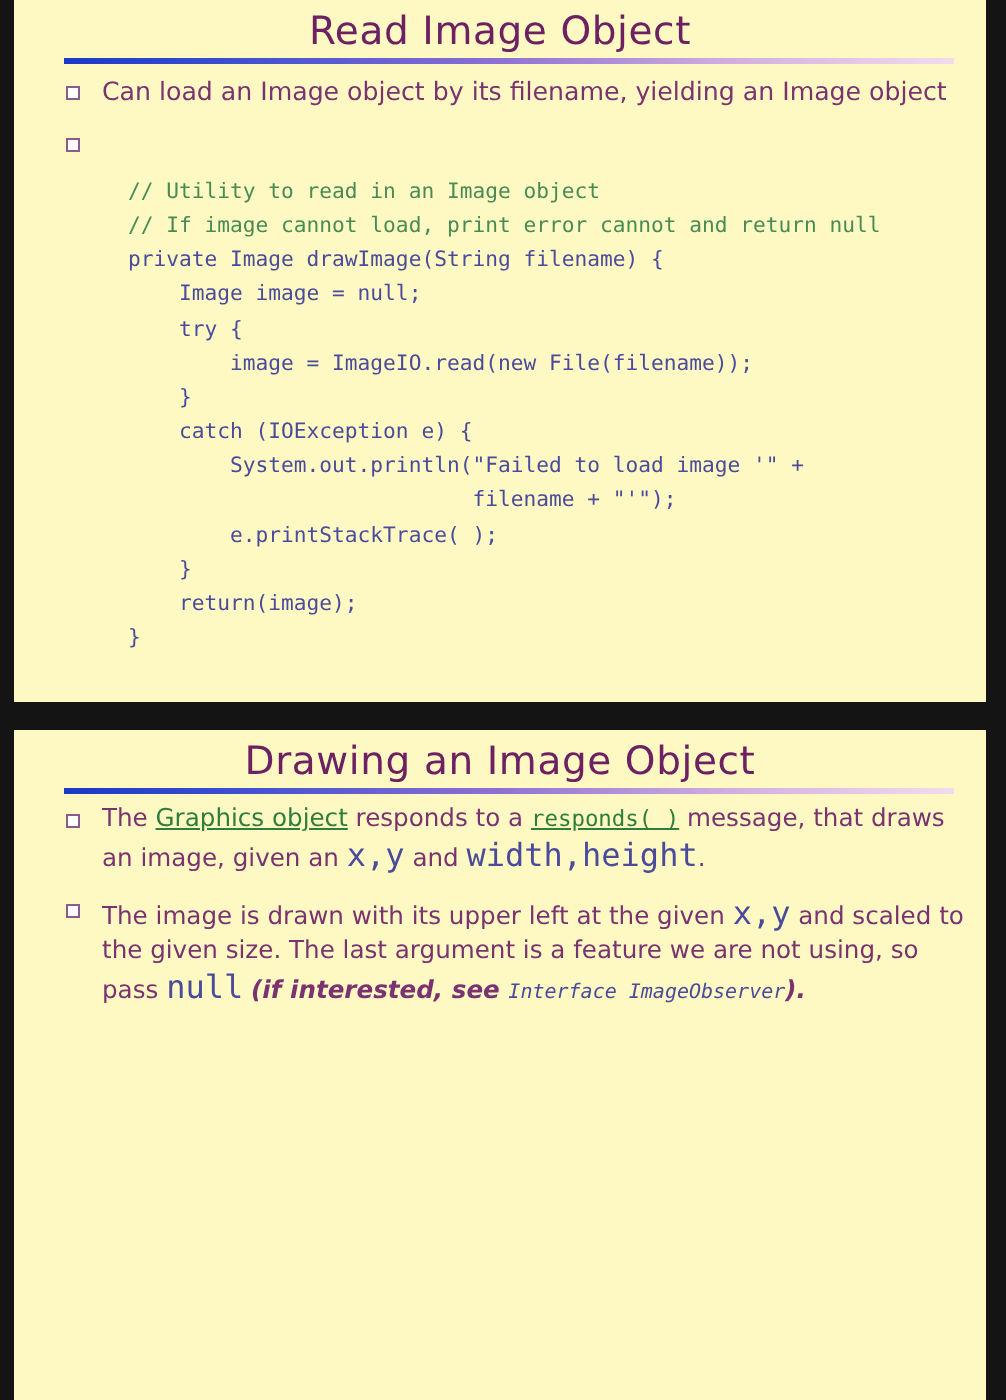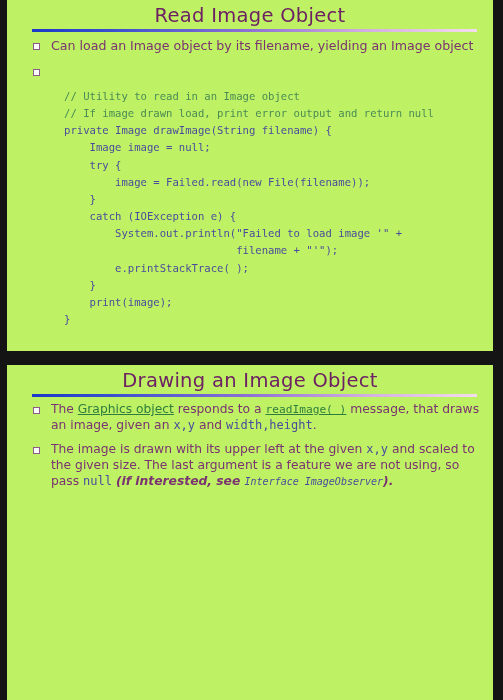--- a/index.html
+++ b/index.html
@@ -19,21 +19,21 @@
     left: 0; top: 0;
     width: 503px;
     height: 700px;
     background: #141414;
   }
 
   .slide {
     position: absolute;
     left: 7px;
     width: 486px;
-    background: #bef264;
+    background: #fef9c3;
     overflow: hidden;
   }
   .slide-1 { top: 0px;   height: 351px; }
   .slide-2 { top: 365px; height: 400px; }
 
   .slide-title {
     text-align: center;
     color: #6d2163;
     font-family: "DejaVu Sans", sans-serif;
     font-size: 19.5px;
@@ -81,21 +81,21 @@
     width: 5px;
     height: 5px;
     border: 1px solid #8b5b8a;
     background: #ffffff;
   }
 
   .slide-2 .bullet { font-size: 12.3px; line-height: 1.3; margin-bottom: 8px; }
 
   .mono {
     font-family: "DejaVu Sans Mono", monospace;
-    font-size: 12px;
+    font-size: 16px;
     color: #4b4b9c;
   }
   .link {
     color: #2f7d3e;
     text-decoration: underline;
   }
   .link-mono {
     font-family: "DejaVu Sans Mono", monospace;
     font-size: 11.2px;
     color: #2f7d3e;
@@ -156,47 +156,47 @@
       <li class="bullet">
         <span class="marker"></span>
         <span>Can load an Image object by its filename, yielding an Image object</span>
       </li>
       <li class="bullet">
         <span class="marker"></span>
       </li>
     </ul>
 
     <pre class="code"><span class="cmt">// Utility to read in an Image object</span>
-<span class="cmt">// If image drawn load, print error output and return null</span>
+<span class="cmt">// If image cannot load, print error cannot and return null</span>
 <span>private Image drawImage(String filename) {</span>
 <span>    Image image = null;</span>
 <span>    try {</span>
-<span>        image = Failed.read(new File(filename));</span>
+<span>        image = ImageIO.read(new File(filename));</span>
 <span>    }</span>
 <span>    catch (IOException e) {</span>
 <span>        System.out.println("Failed to load image '" +</span>
 <span>                           filename + "'");</span>
 <span>        e.printStackTrace( );</span>
 <span>    }</span>
-<span>    print(image);</span>
+<span>    return(image);</span>
 <span>}</span></pre>
 
 
   </section>
 
   <section class="slide slide-2">
 
     <h1 class="slide-title">Drawing an Image Object</h1>
 
     <div class="rule"></div>
 
     <ul class="bullets">
       <li class="bullet">
         <span class="marker"></span>
-        <span><span>The </span><span class="link">Graphics object</span><span> responds to a </span><span class="link-mono">readImage( )</span><span> message, that draws an image, given an </span><span class="mono">x,y</span><span> and </span><span class="mono">width,height</span><span>.</span></span>
+        <span><span>The </span><span class="link">Graphics object</span><span> responds to a </span><span class="link-mono">responds( )</span><span> message, that draws an image, given an </span><span class="mono">x,y</span><span> and </span><span class="mono">width,height</span><span>.</span></span>
       </li>
       <li class="bullet">
         <span class="marker"></span>
         <span><span>The image is drawn with its upper left at the given </span><span class="mono">x,y</span><span> and scaled to the given size. The last argument is a feature we are not using, so pass </span><span class="mono">null</span><span> </span><span class="ital">(if interested, see </span><span class="ital-mono">Interface ImageObserver</span><span class="ital">).</span></span>
       </li>
     </ul>
 
 
   </section>
 

